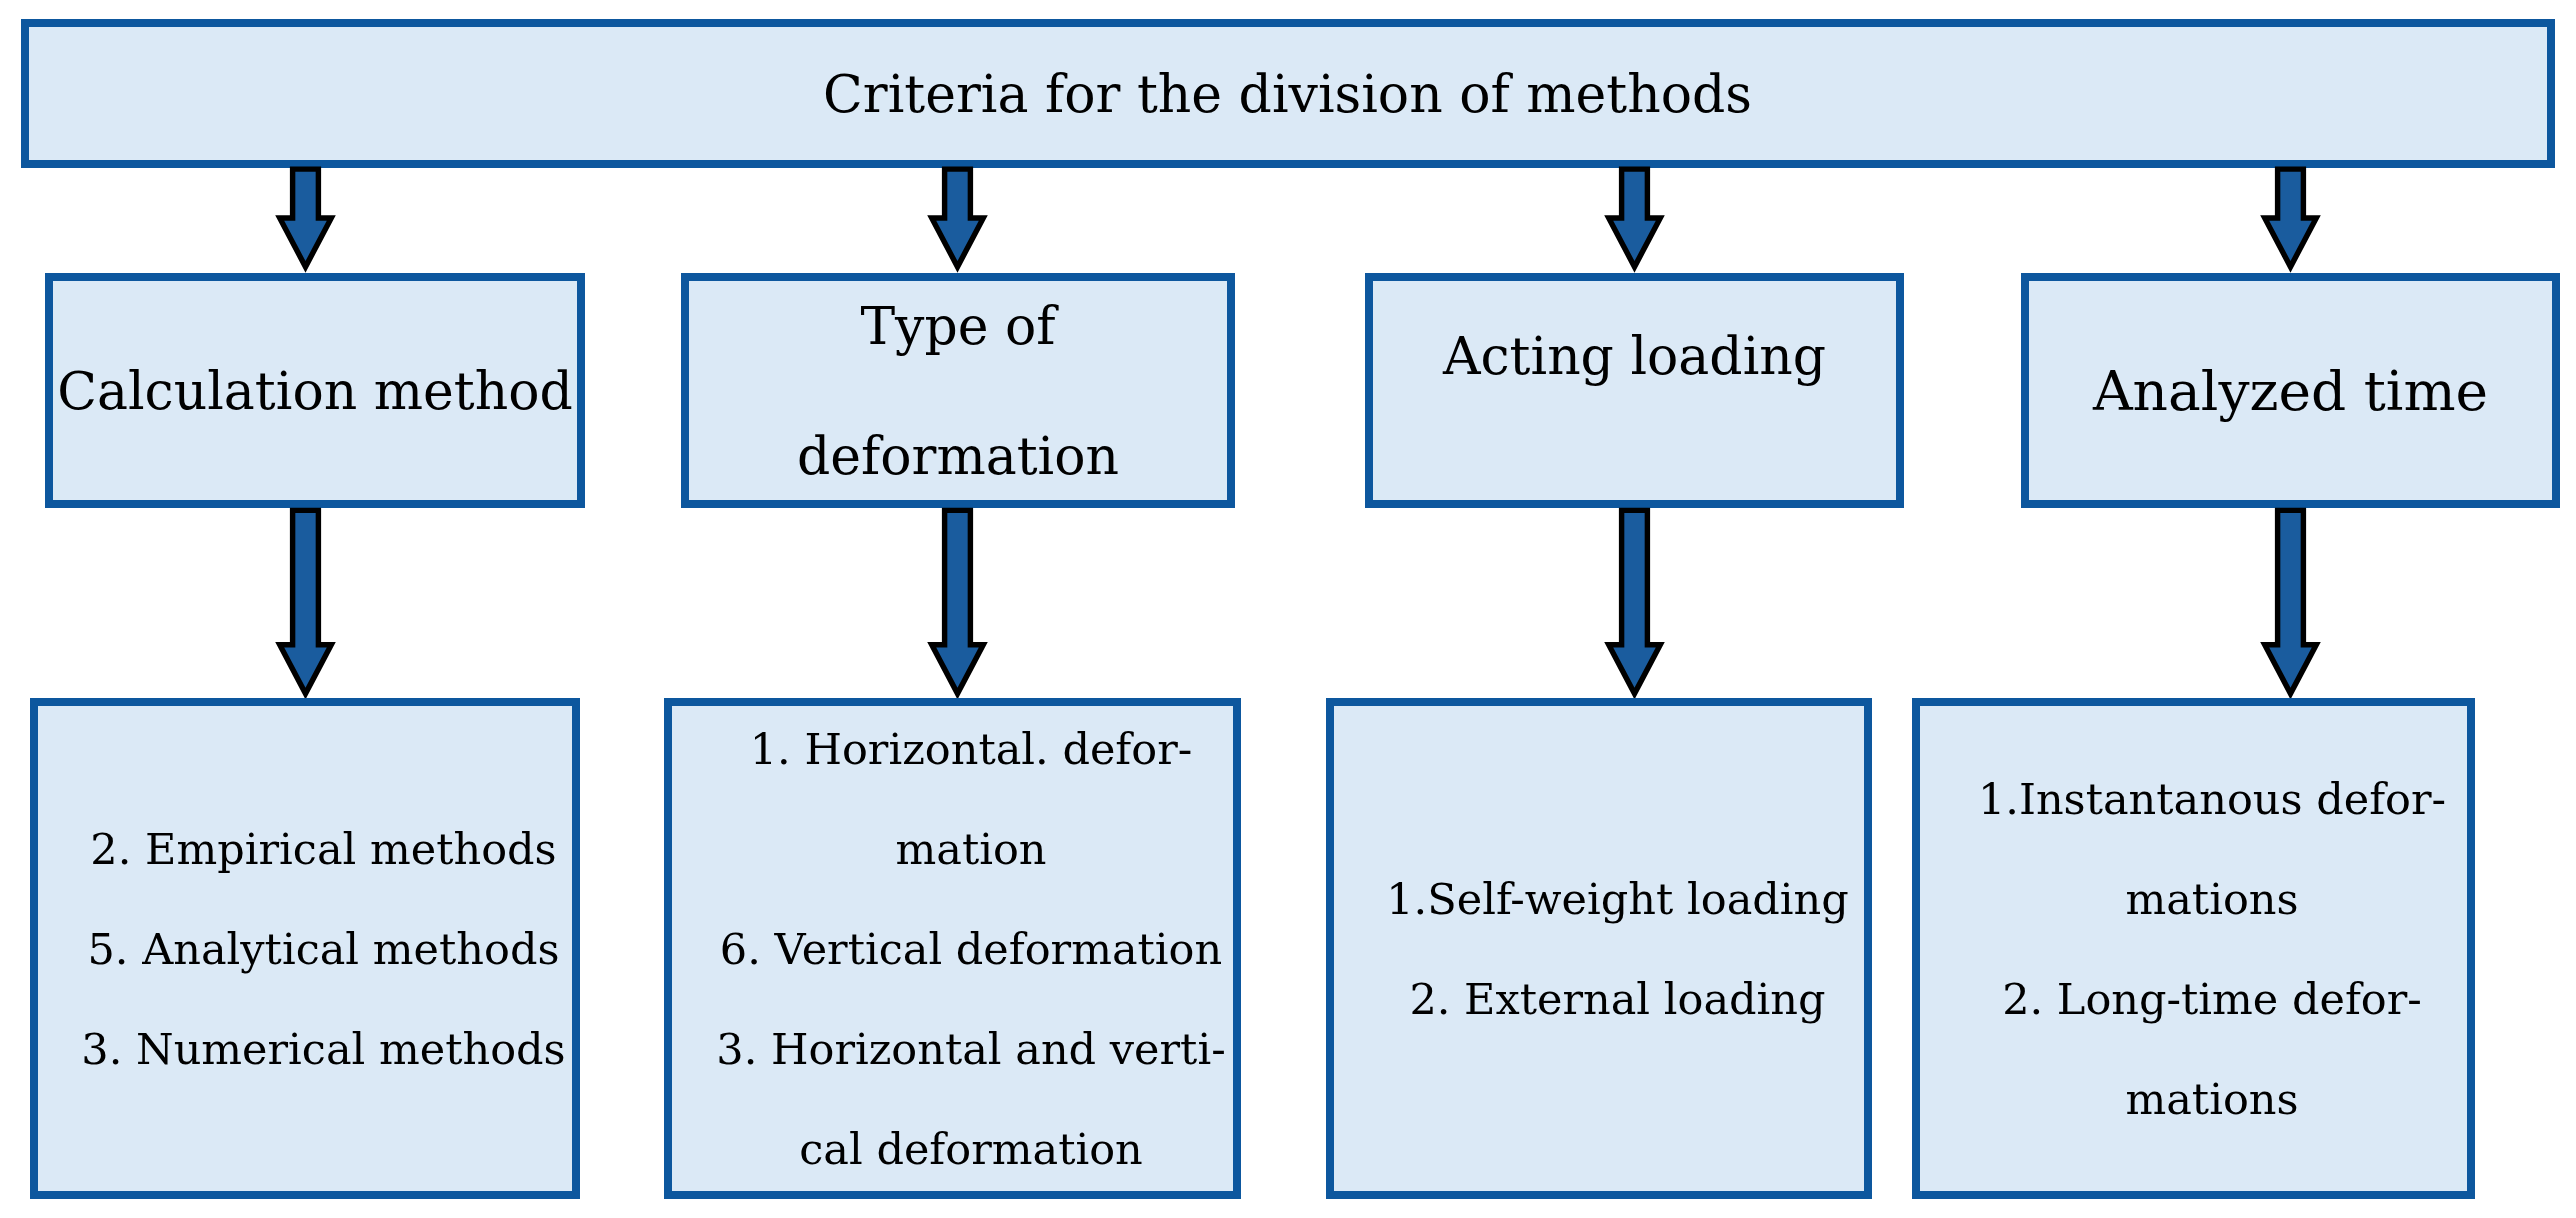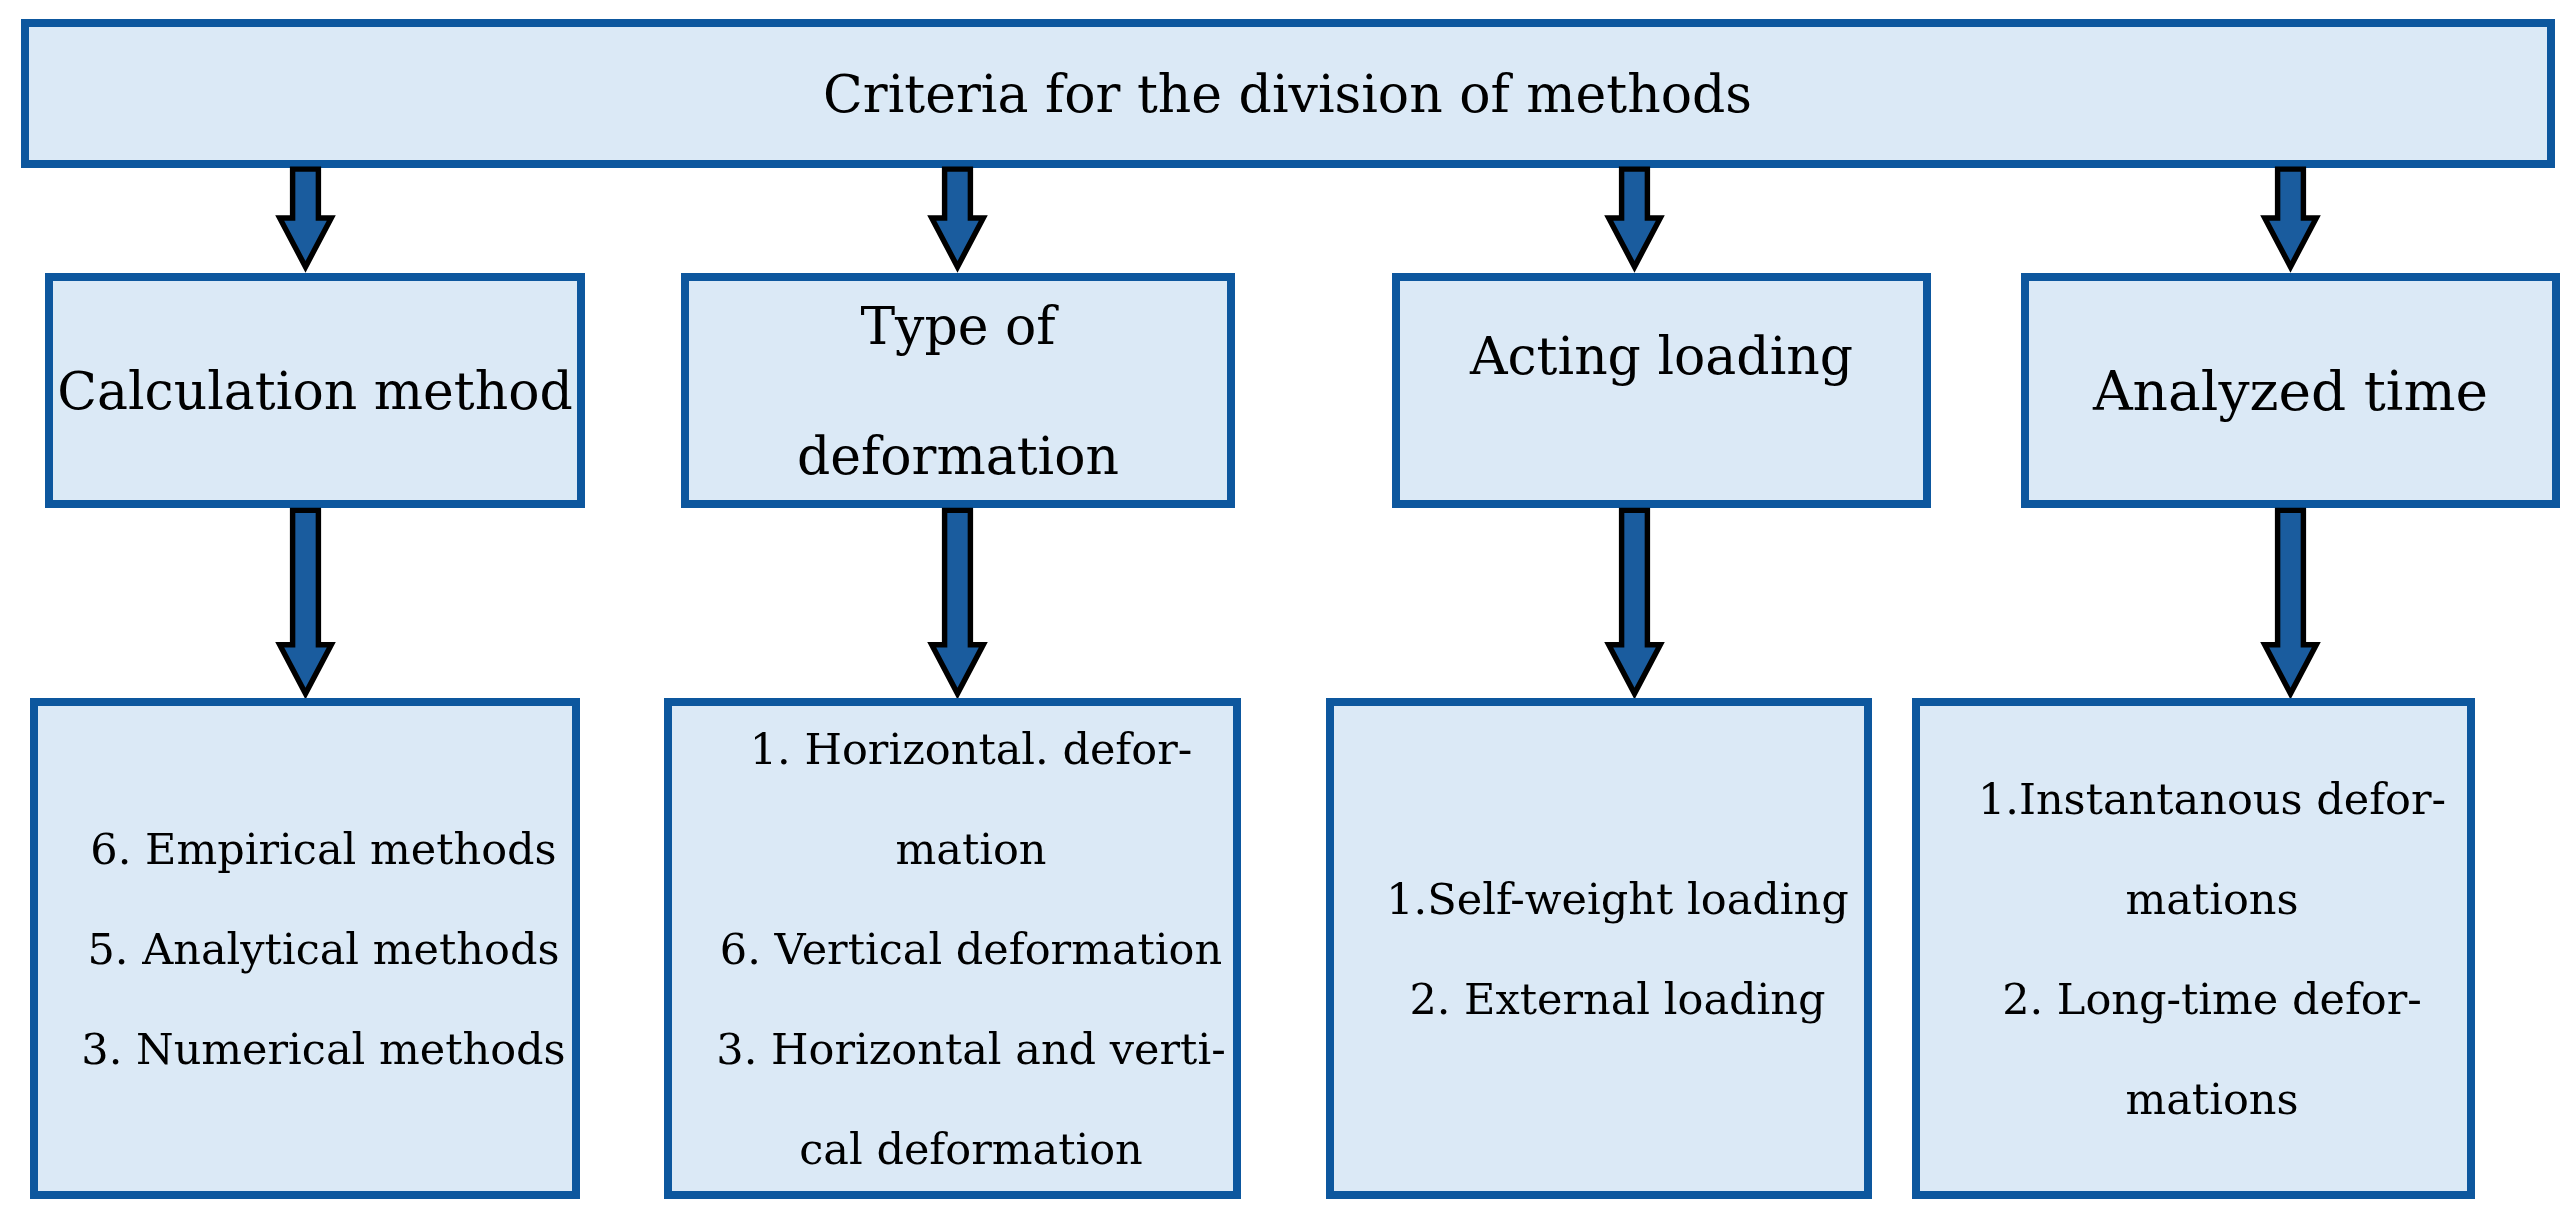--- a/index.html
+++ b/index.html
@@ -47,21 +47,20 @@
   }
   .header-box .hline {
     font-size: 52px;
     line-height: 130px;
     text-align: center;
     white-space: nowrap;
   }
   .header-box.top-align {
     justify-content: flex-start;
     padding-top: 10.2px;
-    margin-left: 27px;
   }
   .header-box.big .hline { font-size: 55px; }
   .hb1 { left: 45px;   width: 540px; }
   .hb2 { left: 681px;  width: 554px; }
   .hb3 { left: 1365px; width: 539px; }
   .hb4 { left: 2021px; width: 539px; }
   .list-box {
     top: 698px; height: 501px;
     display: flex; flex-direction: column;
     align-items: center; justify-content: center; padding-left: 37px;
@@ -133,21 +132,21 @@
     <polygon points="23,4 61,4 61,202 80,202 42,274 4,202 23,202"></polygon>
   </svg>
   <svg class="arrow long ax3" viewBox="0 0 84 278" aria-hidden="true">
     <polygon points="23,4 61,4 61,202 80,202 42,274 4,202 23,202"></polygon>
   </svg>
   <svg class="arrow long ax4" viewBox="0 0 84 278" aria-hidden="true">
     <polygon points="23,4 61,4 61,202 80,202 42,274 4,202 23,202"></polygon>
   </svg>
 
   <div class="box list-box lb1">
-    <div class="line">6. Empirical methods</div>
+    <div class="line">2. Empirical methods</div>
     <div class="line">5. Analytical methods</div>
     <div class="line">3. Numerical methods</div>
   </div>
   <div class="box list-box lb2">
     <div class="line">1. Horizontal. defor-</div>
     <div class="line">mation</div>
     <div class="line">6. Vertical deformation</div>
     <div class="line">3. Horizontal and verti-</div>
     <div class="line">cal deformation</div>
   </div>

